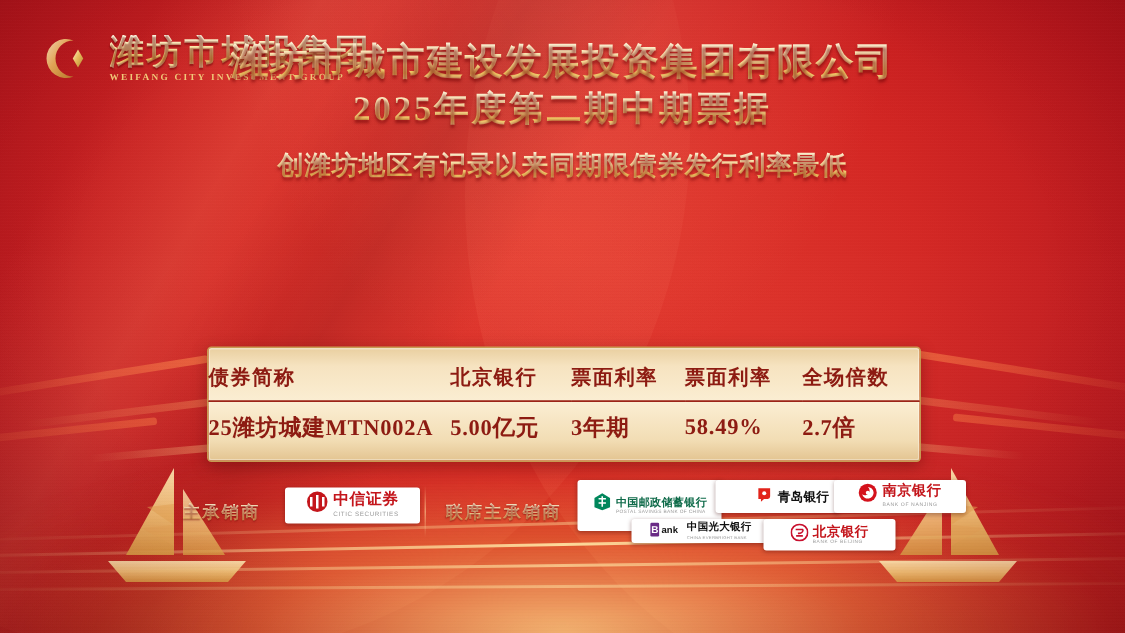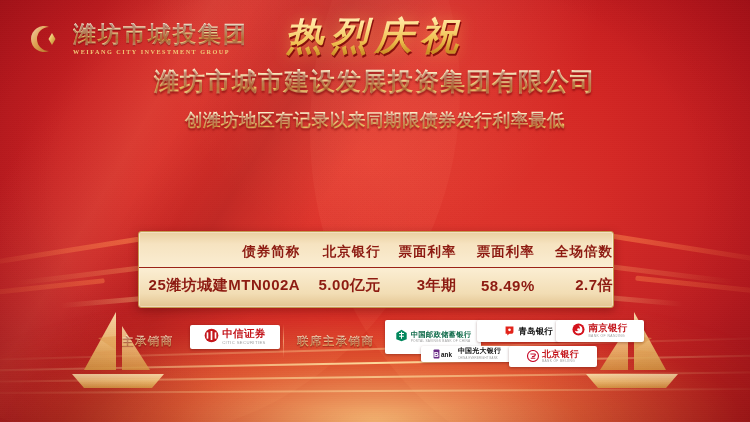--- a/index.html
+++ b/index.html
@@ -87,21 +87,21 @@
 
   
   #table{
       position:absolute;left:138px;top:231px;width:474px;
       background:linear-gradient(180deg,#e9cfa0 0%,#f6e3c0 16%,#fbeed3 48%,#f2ddb4 82%,#e3c491 100%);
       border:1.5px solid #c79a52;border-radius:3px;
       box-shadow:0 3px 10px rgba(70,0,0,.35), inset 0 0 0 1px rgba(255,255,255,.35);
       padding:4px 0 6px;}
   #table table{width:100%;border-collapse:collapse;}
   #table th,#table td{
-      color:#8d1b12;text-align:right;font-family:Liberation Sans, sans-serif;}
+      color:#8d1b12;text-align:left;font-family:Liberation Serif, serif;}
   #table th{font-size:13.5px;font-weight:700;padding:7px 0 6px;letter-spacing:1px;}
   #table thead tr{border-bottom:1.6px solid #9b2418;}
   #table td{font-size:15px;font-weight:700;padding:8px 0 6px;letter-spacing:.5px;}
   .col1{width:34%;}.col2{width:17%;}.col3{width:16%;}.col4{width:16.5%;}.col5{width:16.5%;}
 
   
   #footer{position:absolute;left:0;right:0;top:322px;height:58px;}
   .ulabel{
       position:absolute;font-size:11.5px;font-weight:700;letter-spacing:1.4px;
       font-family:"Liberation Serif","DejaVu Serif",serif;
@@ -206,23 +206,23 @@
         <path d="M30 15 L33.5 21 L30 27 L26.5 21 Z" fill="url(#gg)"></path>
       </svg>
     </span>
     <span class="words">
       <span class="cn">潍坊市城投集团</span>
       <span class="en">WEIFANG CITY INVESTMENT GROUP</span>
     </span>
   </div>
 
   <div id="stack">
-    <div class="calli">热烈庆祝</div>
     <div class="sp10"></div>
     <div class="gold-bold">潍坊市城市建设发展投资集团有限公司</div>
+    <div class="gold-bold line2">2025年度第二期中期票据</div>
     <div class="sp4"></div>
     <div class="sp6"></div>
     <div class="sub">创潍坊地区有记录以来同期限债券发行利率最低</div>
   </div>
 
   <div id="table">
     <table>
       <thead>
         <tr>
           <th class="col1">债券简称</th>

